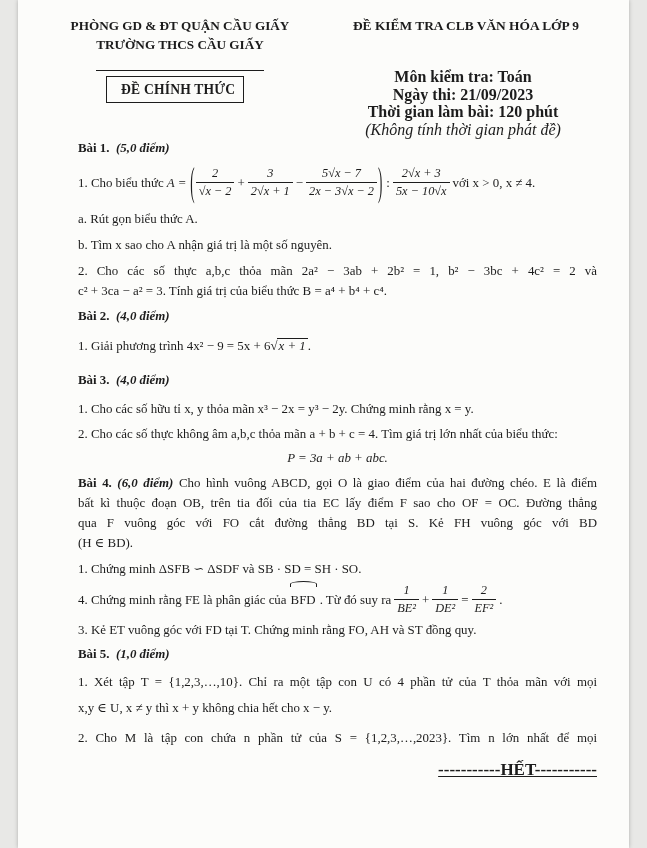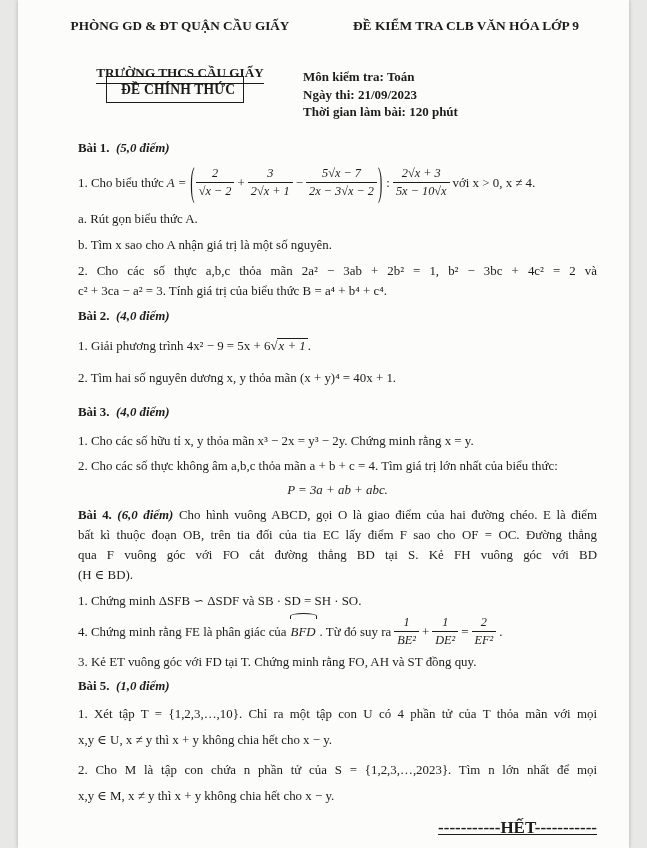--- a/index.html
+++ b/index.html
@@ -14,35 +14,35 @@
     background:#fcfcfa;
     color:#1c1c1c;
     overflow:hidden;
     box-shadow:0 0 4px rgba(0,0,0,.25);
   }
   
   .hdr-left{
     position:absolute;top:16px;left:34px;width:256px;
     text-align:center;font-weight:bold;font-size:13.2px;line-height:19px;
   }
-  .hdr-left .school{border-bottom:1.4px solid #1c1c1c;display:inline-block;padding-bottom:1px;margin-top:28px;}
+  .hdr-left .school{border-bottom:1.4px solid #1c1c1c;display:inline-block;padding-bottom:16px;}
   .hdr-right{
     position:absolute;top:16px;left:272px;width:352px;
     text-align:center;font-weight:bold;font-size:13.4px;line-height:19px;
   }
   .u{border-bottom:1.4px solid #1c1c1c;display:inline-block;padding-bottom:1px;}
   .official-box{
     position:absolute;top:76px;left:88px;
     border:1.6px solid #1c1c1c;
     padding:5px 8px 4px 14px;
     font-weight:bold;font-size:13.6px;letter-spacing:.2px;
   }
   .info{
     position:absolute;top:68px;left:285px;width:320px;
-    font-size:13px;line-height:17.5px;
+    text-align:center;font-size:16px;line-height:17.5px;
   }
   .info .b{font-weight:bold;}
   .info .it{font-style:italic;}
   
   .main{
     position:absolute;top:138px;left:60px;width:519px;
     font-size:12.9px;line-height:20px;
   }
   p{margin:0;}
   .bai-head{font-weight:bold;}
@@ -52,21 +52,21 @@
   
   .frow{display:flex;align-items:center;flex-wrap:nowrap;white-space:nowrap;}
   .frow .gap{margin:0 3px;}
   .frac{display:inline-block;text-align:center;font-size:12.3px;line-height:1.25;vertical-align:middle;}
   .frac .num{display:block;padding:0 3px 1px 3px;}
   .frac .den{display:block;border-top:1px solid #1c1c1c;padding:1px 3px 0 3px;}
   .mi{font-style:italic;}
   .bigp{display:inline-block;transform:scaleY(3.1);font-weight:300;font-size:13px;padding:0 1px;}
   .sqrt{white-space:nowrap;}
   .sqrt .body{border-top:1px solid #1c1c1c;padding:0 2px 0 1px;}
-  .arc{position:relative;font-style:italic;display:inline-block;padding:6px 1px;}
+  .arc{position:relative;display:inline-block;padding:6px 1px;}
   .arc::after{content:"";position:absolute;left:0;right:0;top:-3px;height:5px;
     border:1px solid #1c1c1c;border-bottom:none;border-radius:100% 100% 0 0;}
   .center{text-align:center;}
   
   .mt4{margin-top:4px;}  .mt5{margin-top:5px;}  .mt6{margin-top:6px;}
   .mt8{margin-top:8px;}  .mt9{margin-top:9px;}  .mt10{margin-top:10px;}
   .mt12{margin-top:12px;} .mt14{margin-top:14px;}
   
   .end-mark{font-weight:bold;text-align:right;font-size:17px;text-decoration:underline;}
 </style>
@@ -85,20 +85,21 @@
   </div>
 
   <div class="official-box">
     <span>ĐỀ CHÍNH THỨC</span>
   </div>
 
   <div class="info">
     <span class="blk b">Môn kiểm tra: Toán</span>
     <span class="blk b">Ngày thi: 21/09/2023</span>
     <span class="blk b">Thời gian làm bài: 120 phút</span>
+    <span class="blk it">(Không tính thời gian phát đề)</span>
   </div>
 
   <div class="main">
 
     <p class="bai-head"><span>Bài 1.</span>&nbsp; <span class="pts">(5,0 điểm)</span></p>
 
     <p class="frow mt8">
       <span>1. Cho biểu thức</span>
       <span class="mi gap">A =</span>
       <span class="bigp">(</span>
@@ -130,21 +131,20 @@
 
     <p class="mt6">
       <span class="jlast">2. Cho các số thực a,b,c thỏa mãn 2a² − 3ab + 2b² = 1,  b² − 3bc + 4c² = 2  và</span>
       <span class="blk">c² + 3ca − a² = 3. Tính giá trị của biểu thức B = a⁴ + b⁴ + c⁴.</span>
     </p>
 
     <p class="bai-head mt5"><span>Bài 2.</span>&nbsp; <span class="pts">(4,0 điểm)</span></p>
 
     <p class="mt10"><span>1. Giải phương trình 4x² − 9 = 5x + 6</span><span class="sqrt"><span>√</span><span class="body mi">x + 1</span></span><span>.</span></p>
 
-    <p class="mt12">2. Tìm hai số nguyên dương x, y thỏa mãn (x + y)⁴ = 40x + 1.</p>
 
     <p class="bai-head mt14"><span>Bài 3.</span>&nbsp; <span class="pts">(4,0 điểm)</span></p>
 
     <p class="mt9">1. Cho các số hữu tỉ x, y thỏa mãn x³ − 2x = y³ − 2y. Chứng minh rằng x = y.</p>
     <p class="mt5">2. Cho các số thực không âm a,b,c thỏa mãn a + b + c = 4. Tìm giá trị lớn nhất của biểu thức:</p>
     <p class="center mt4 mi">P = 3a + ab + abc.</p>
 
     <div class="mt5">
       <span class="jlast"><b>Bài 4.</b> <b class="pts" style="font-style:italic;">(6,0 điểm)</b> <span>Cho hình vuông ABCD, gọi O là giao điểm của hai đường chéo. E là điểm</span></span>
       <span class="jlast">bất kì thuộc đoạn OB, trên tia đối của tia EC lấy điểm F sao cho OF = OC. Đường thẳng</span>
@@ -179,19 +179,18 @@
 
     <p class="bai-head mt4"><span>Bài 5.</span>&nbsp; <span class="pts">(1,0 điểm)</span></p>
 
     <p class="mt8">
       <span class="jlast">1. Xét tập T = {1,2,3,…,10}. Chỉ ra một tập con U có 4 phần tử của T thỏa mãn với mọi</span>
       <span class="blk" style="margin-top:6px;">x,y ∈ U,  x ≠ y thì x + y không chia hết cho x − y.</span>
     </p>
 
     <p class="mt10">
       <span class="jlast">2. Cho M là tập con chứa n phần tử của S = {1,2,3,…,2023}. Tìm n lớn nhất để mọi</span>
-      <span class="blk" style="margin-top:6px;">x,y ∈ M,  x ≠ y thì x + y không chia hết cho x − y.</span>
     </p>
 
     <p class="end-mark mt12">-----------HẾT-----------</p>
 
   </div>
 </div>
 
 </body></html>

